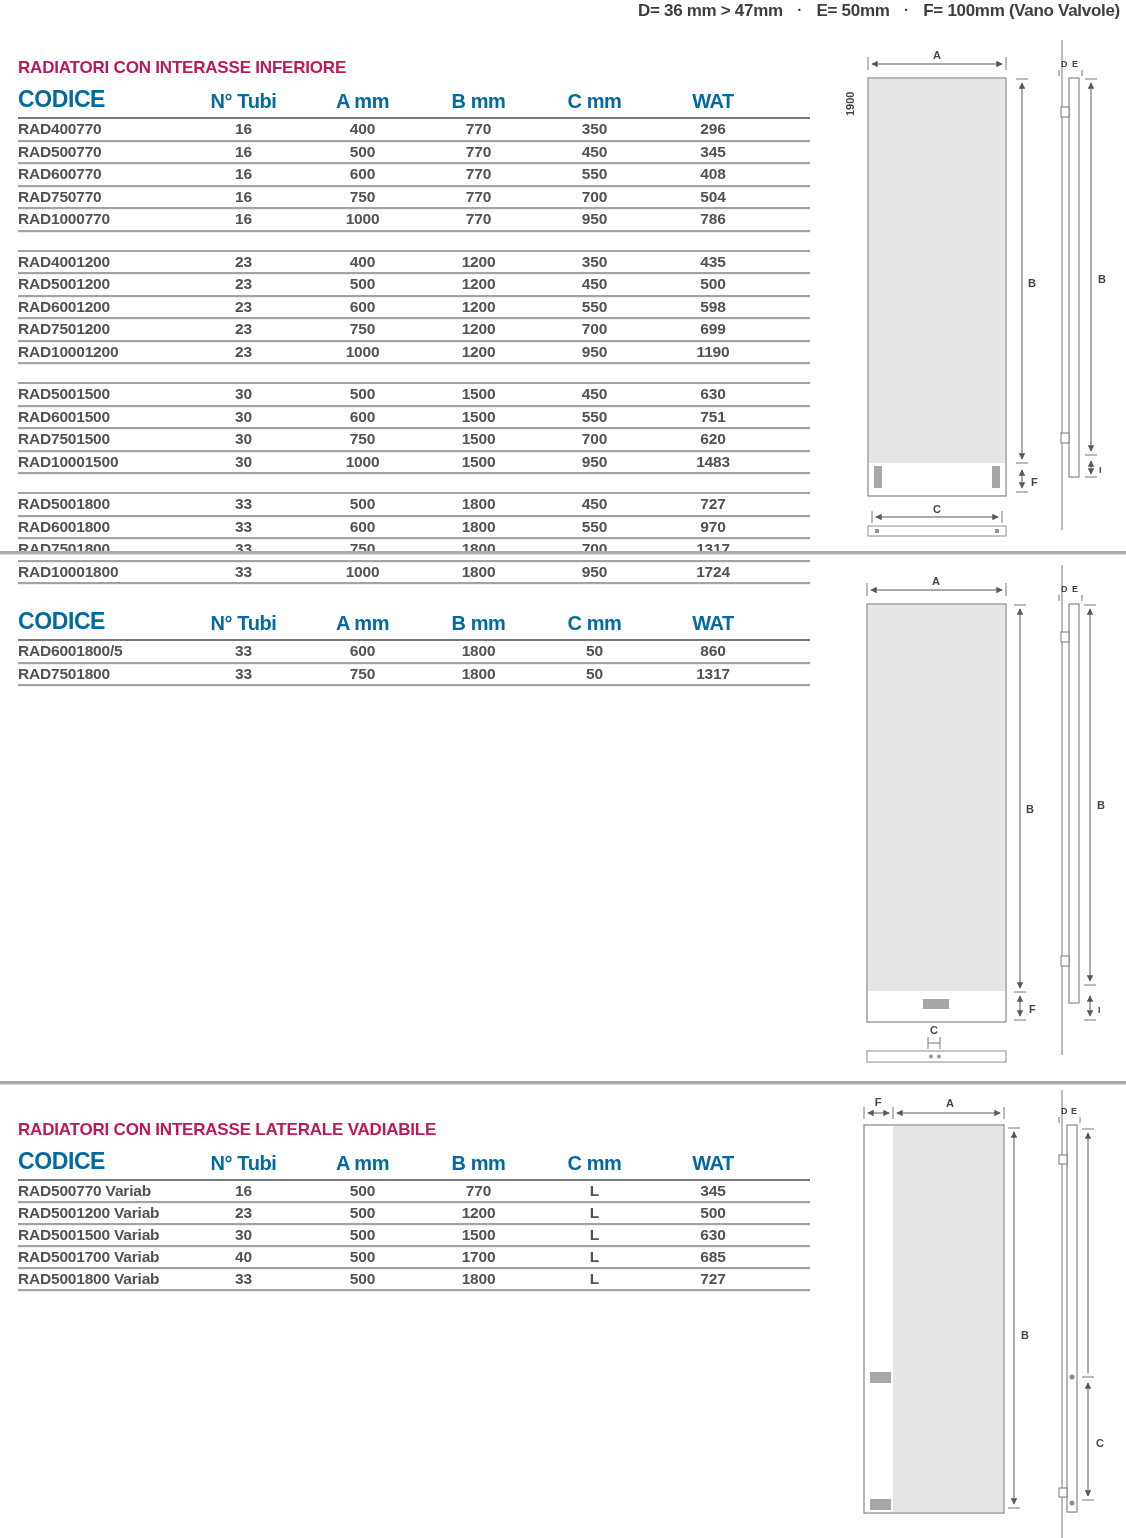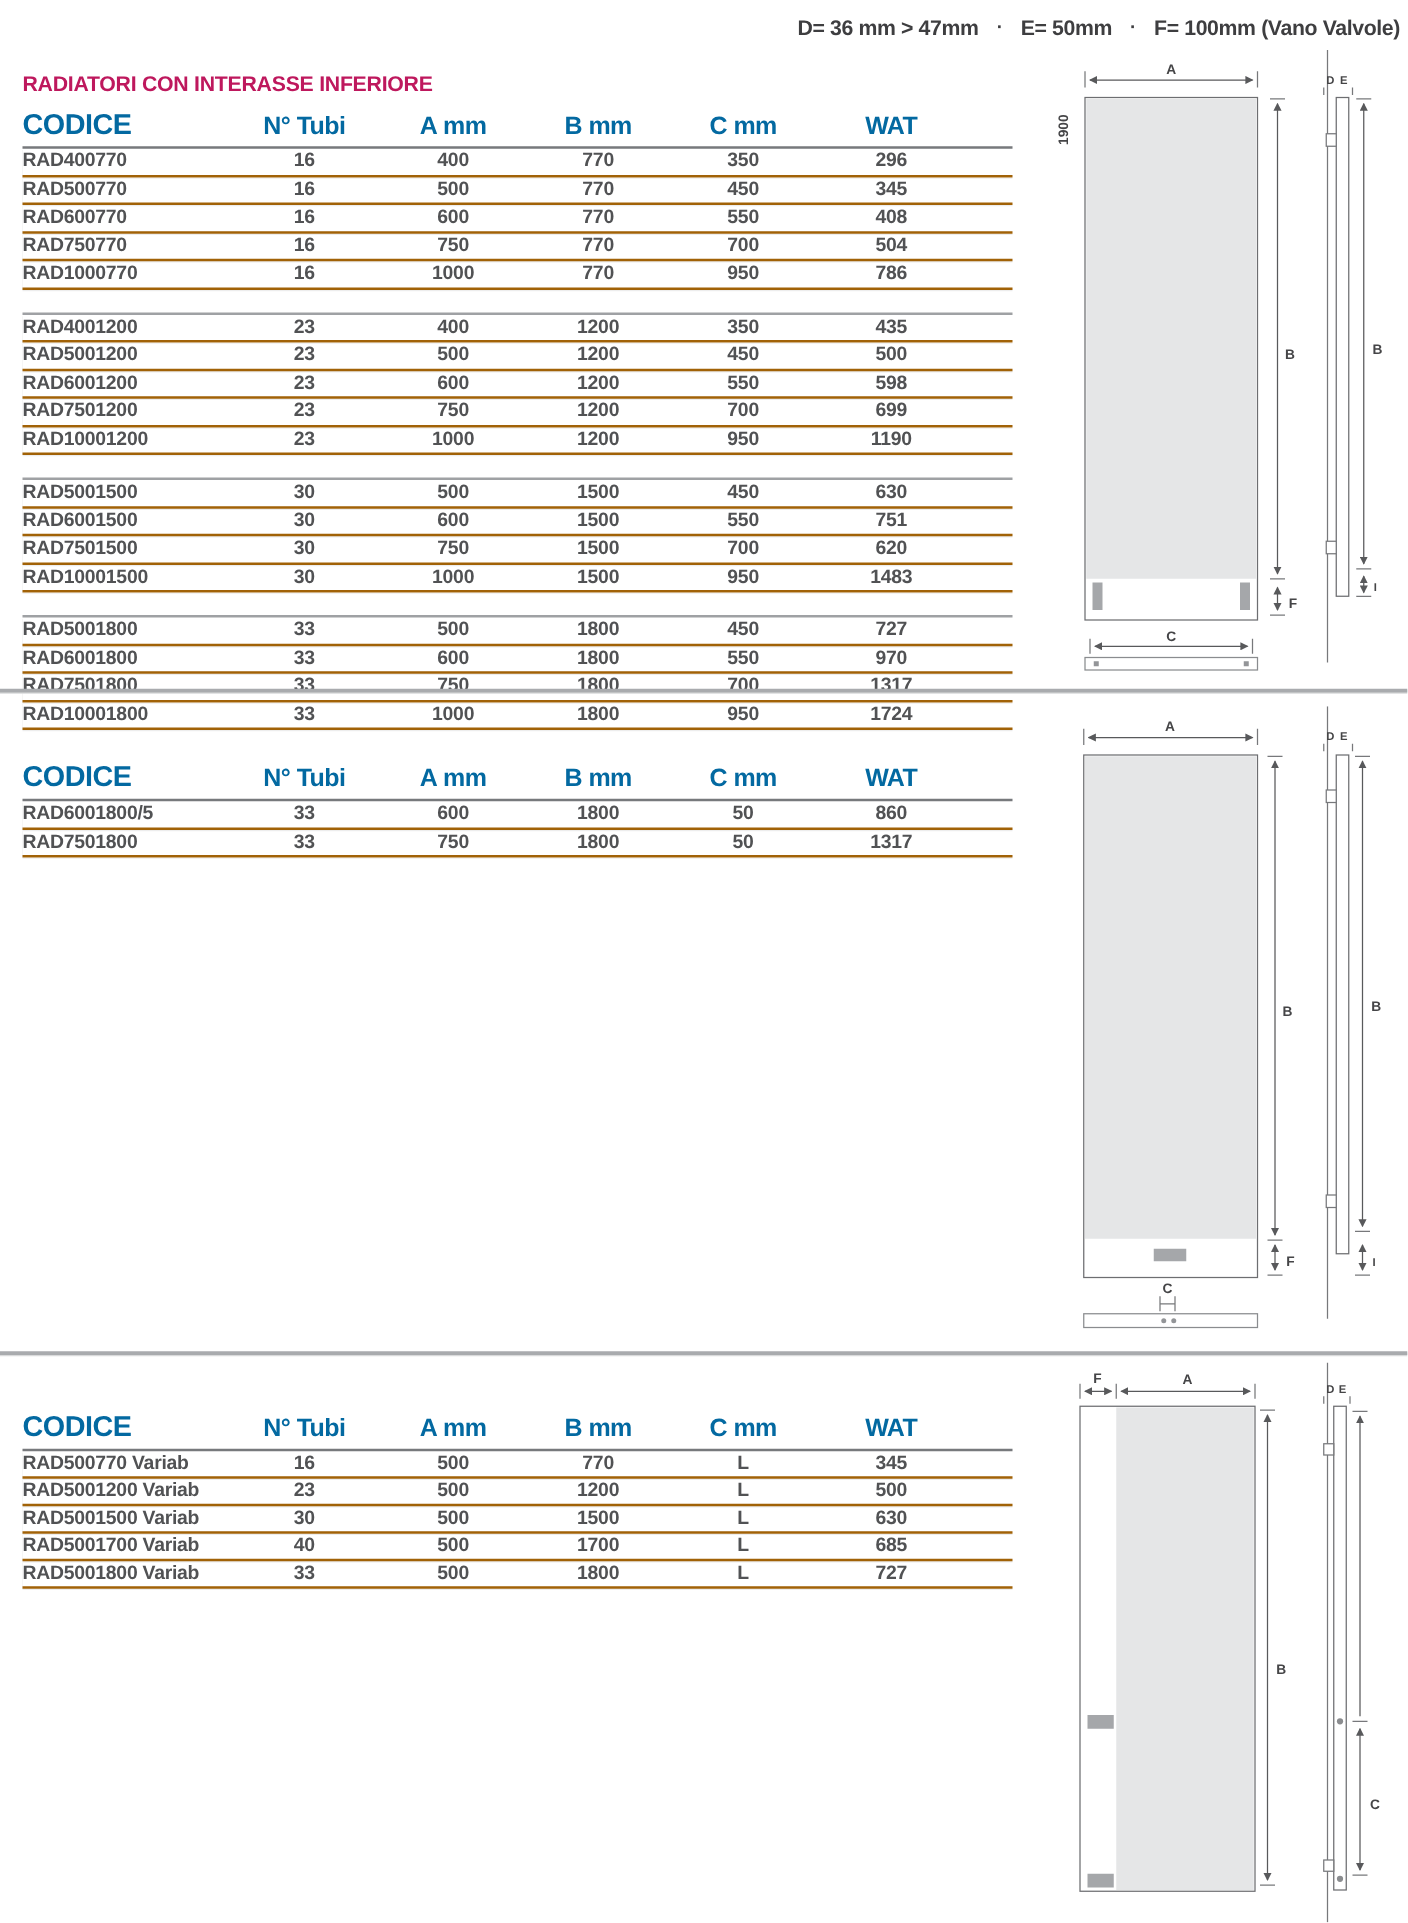--- a/index.html
+++ b/index.html
@@ -3,36 +3,36 @@
 <meta charset="utf-8">
 <style>
   *{margin:0;padding:0;box-sizing:border-box}
   html,body{background:#fff}
   body{
     width:1126px;height:1538px;position:relative;overflow:hidden;
     font-family:"Liberation Sans",sans-serif;color:#4b4c4e;
   }
   
   .dims-note{
-    position:absolute;top:13px;left:638px;right:6px;
+    position:absolute;top:1px;left:638px;right:6px;
     display:flex;justify-content:space-between;align-items:flex-start;
     font-weight:bold;font-size:17px;color:#3e3e40;letter-spacing:-0.3px;white-space:nowrap;
   }
   .dims-note .dot{font-size:15px;padding:0 4px}
   
   .section{position:absolute;left:18px;width:792px}
   .sec1{top:58px}.sec2{top:600px}.sec3{top:1120px}
   .sec-title{font-size:17px;font-weight:bold;color:#be185d;letter-spacing:-0.2px}
   .tgrid{display:grid;grid-template-columns:165px 121px 117px 115px 117px 120px 1fr}
   .thead{align-items:end;margin-top:7px;padding-bottom:4px;border-bottom:2px solid #77797c;height:34px}
   .th{font-weight:bold;font-size:20px;color:#0369a1;text-align:center;letter-spacing:-0.4px}
   .th.c0{text-align:left;font-size:23px}
   .tgroup{}
   .tgroup + .tgroup{margin-top:18px;border-top:2px solid #9fa1a4}
-  .trow{height:22.5px;align-items:center;border-bottom:2px solid #a16207;box-shadow:0 1px 0 rgba(0,0,0,0.07)}
+  .trow{height:22.5px;align-items:center;border-bottom:2px solid #a3a3a3;box-shadow:0 1px 0 rgba(0,0,0,0.07)}
   .sec3 .trow{height:22px}
   .tcell{font-weight:bold;font-size:15.5px;text-align:center;color:#515254;letter-spacing:-0.2px}
   .tcell.c0{text-align:left}
   
   .divider{position:absolute;left:0;width:1126px;height:2.5px;background:#a9abae;box-shadow:0 1px 0 #d9dadb}
   .divider.d1{top:551px}
   .divider.d2{top:1081px}
   
   .diag{position:absolute}
   .diag svg text{font-family:"Liberation Sans",sans-serif;font-weight:bold;fill:#454547}
@@ -243,20 +243,21 @@
           <div class="tcell c4">50</div>
           <div class="tcell c5">1317</div>
         </div>
       </div>
     </div>
 </div>
 
 <div class="divider d2"></div>
 
 <div class="section sec3">
+  <div class="sec-title">RADIATORI CON INTERASSE LATERALE VADIABILE</div>
   <div class="tgrid thead">
     <div class="th c0">CODICE</div>
     <div class="th">N° Tubi</div>
     <div class="th">A mm</div>
     <div class="th">B mm</div>
     <div class="th">C mm</div>
     <div class="th">WAT</div>
   </div>
   <div>
       <div class="tgroup">

